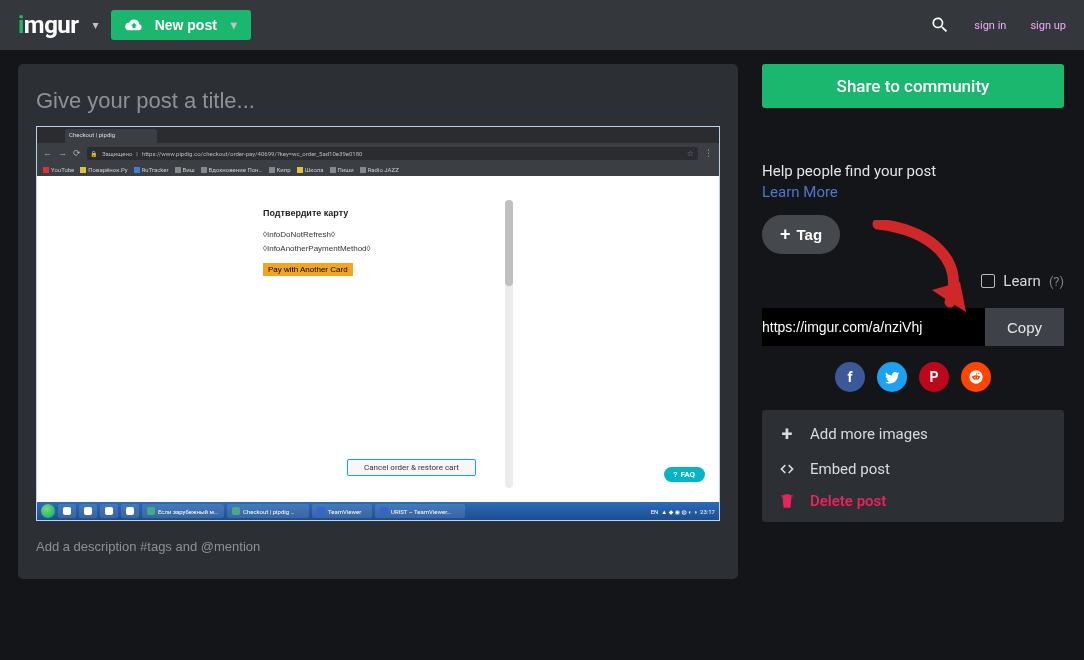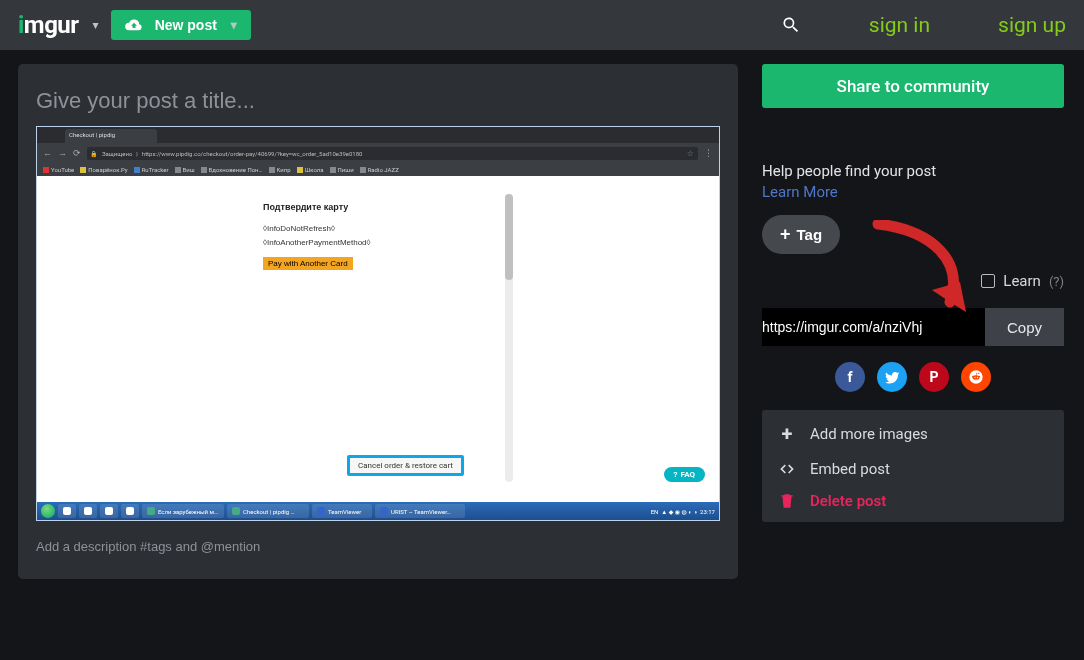--- a/index.html
+++ b/index.html
@@ -23,21 +23,21 @@
   .logo { font-size:24px; font-weight:700; color:#fff; letter-spacing:-.5px; display:flex; align-items:center; }
   .logo .i-dot { color:#1bb76e; }
   .chev { color:#bfc3c8; font-size:12px; margin-left:2px; }
   .newpost-btn {
     background:#1bb76e; color:#fff; border:none; border-radius:3px;
     padding:7px 14px; font-size:14px; font-weight:600; display:flex; align-items:center; gap:12px;
     cursor:pointer;
   }
   .cloud-icon { width:18px; height:12px; }
   .topbar-right { display:flex; align-items:center; gap:24px; }
-  .signin, .signup { color:#84cc16; font-size:21px; cursor:pointer;margin-left:44px; }
+  .signin, .signup { color:#f0abfc; font-size:11px; cursor:pointer; }
   .search-ic { cursor:pointer; }
   .main {
     display:flex; padding:14px 18px; gap:24px; align-items:flex-start;
   }
   .editor {
     background:#2c2f34; width:720px; border-radius:5px; position:relative; padding:18px 18px 24px;
   }
   .title-input {
     background:transparent; border:none; outline:none; color:#fff; font-size:22px;
     width:100%; padding:6px 0 12px;
@@ -54,28 +54,28 @@
   .nav-arrow { color:#aaa; font-size:9px; }
   .urlbar { flex:1; background:#2b2c30; height:13px; border-radius:2px; font-size:6px; color:#bbb; display:flex; align-items:center; padding:0 4px; gap:4px;}
   .lock { color:#6bbf6b; }
   .star { color:#888; margin-left:auto; font-size:8px;}
   .bookmarks-row { height:13px; background:#3b3e43; display:flex; align-items:center; gap:6px; padding:0 6px; }
   .bm { font-size:6px; color:#ccc; display:flex; align-items:center; gap:2px;}
   .bm .sq { width:6px; height:6px; background:#d33; display:inline-block;}
   .bm .sq.y { background:#e0c040;}
   .bm .sq.b { background:#4080d0;}
   .bm .sq.g { background:#888;}
-  .page-body { flex:1; background:#fff; position:relative; }
+  .page-body { flex:1; background:#fff; position:relative;margin-top:6px; }
   .confirm-block { position:absolute; left:226px; top:26px; font-family:Arial,sans-serif; color:#222;}
   .confirm-title { font-size:9px; font-weight:700; margin-bottom:12px;}
   .confirm-line { font-size:8px; color:#333; margin-bottom:5px; }
   .pay-btn { background:#f3a521; color:#000; font-size:8px; padding:2px 5px; display:inline-block; margin-top:4px;}
   .scrollbar { position:absolute; right:206px; top:18px; width:8px; height:288px; background:#ececec; border-radius:4px;}
   .scrollbar .thumb{ position:absolute; top:0; width:8px; height:86px; background:#c0c0c0; border-radius:4px;}
-  .cancel-btn { position:absolute; left:310px; bottom:26px; font-size:8px; background:#f7f7f7; border:3px solid #0ea5e9; padding:3px 8px; border-radius:2px; color:#333;}
+  .cancel-btn { position:absolute; left:310px; bottom:26px; font-size:8px; background:#f7f7f7; border:1px solid #0ea5e9; padding:3px 16px; border-radius:2px; color:#333;}
   .faq-btn { position:absolute; right:14px; bottom:20px; background:#06b5c4; color:#fff; font-size:8px; font-weight:700; padding:3px 10px; border-radius:10px; display:flex; align-items:center; gap:3px;}
   .win-taskbar { height:18px; background:linear-gradient(to bottom,#2b6cb8,#1d4e8f); display:flex; align-items:center; padding:0 4px; gap:3px;}
   .startorb{ width:14px; height:14px; border-radius:50%; background:radial-gradient(circle at 40% 35%, #7fd87f, #0a6);}
   .task { background:rgba(255,255,255,.12); height:14px; border-radius:2px; font-size:6px; color:#fff; display:flex; align-items:center; padding:0 5px; gap:3px;}
   .task .dot{width:8px;height:8px;border-radius:2px;background:#fff;}
   .tray { margin-left:auto; display:flex; align-items:center; gap:3px; font-size:6px; color:#fff;}
   .desc-input {
     margin-top:18px; width:100%; background:transparent; border:none; outline:none;
     color:#ffffff; font-size:13px;
   }

